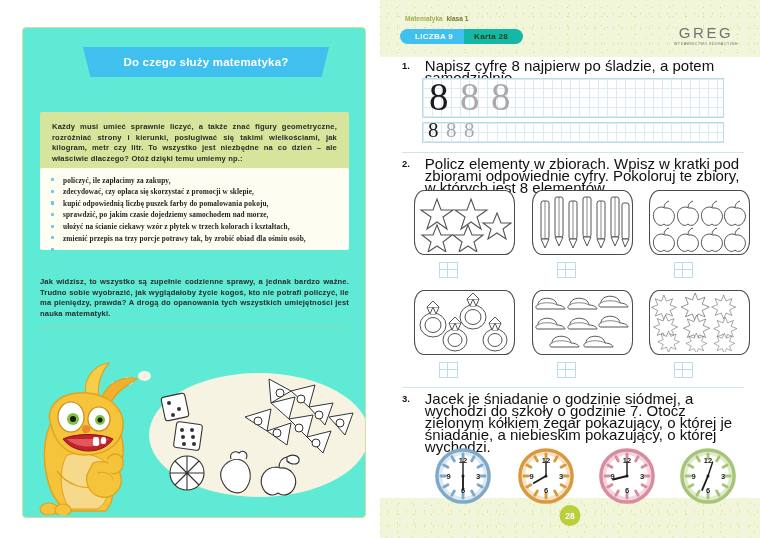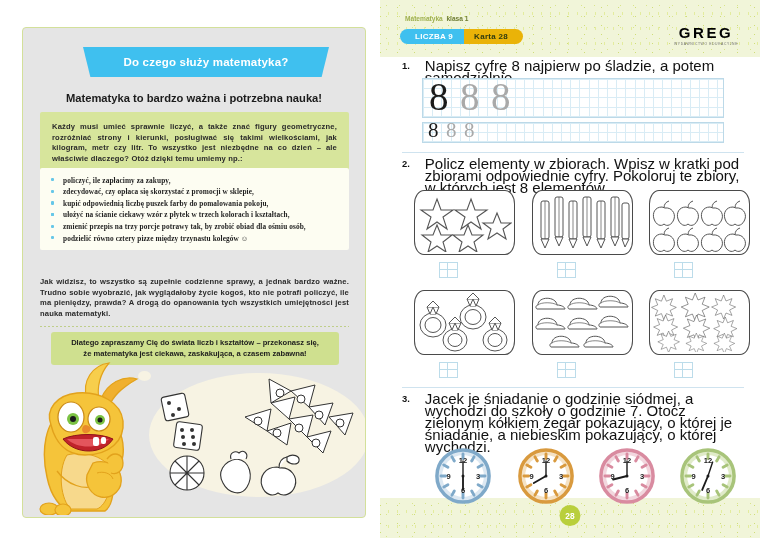--- a/index.html
+++ b/index.html
@@ -8,21 +8,21 @@
     background:#ffffff;
     font-family:"Liberation Sans", sans-serif;
     -webkit-font-smoothing:antialiased;
   }
   .spread{position:relative;width:760px;height:538px;display:flex;background:#fff;}
 
   
   .page-left{position:relative;width:380px;height:538px;background:#ffffff;}
   .left-panel{
     position:absolute;left:22px;top:27px;right:14px;bottom:20px;
-    background:#e5e5e5;border-radius:4px;
+    background:#5eead4;border-radius:4px;
     border:1px solid #d3e09a;
     overflow:hidden;
   }
   .banner{
     position:absolute;left:60px;top:19px;width:246px;height:30px;
     background:#3fc0ef;
     color:#ffffff;
     font-size:11.5px;font-weight:bold;
     display:flex;align-items:center;justify-content:center;
     letter-spacing:.2px;
@@ -109,28 +109,28 @@
     position:absolute;left:25px;top:15px;font-size:6.6px;font-weight:bold;color:#9fb04f;
   }
   .kicker b{color:#6e7c33;}
   .pillrow{position:absolute;left:20px;top:29px;display:flex;align-items:center;}
   .pill-blue{
     background:#3fc0ef;color:#fff;font-size:8px;font-weight:bold;
     height:15px;line-height:15px;padding:0 13px 0 15px;
     border-radius:9px 0 0 9px;letter-spacing:.3px;
   }
   .pill-green{
-    background:#eab308;color:#2e3a10;font-size:8px;font-weight:bold;
+    background:#14b8a6;color:#2e3a10;font-size:8px;font-weight:bold;
     height:15px;line-height:15px;padding:0 15px 0 10px;
     border-radius:0 9px 9px 0;margin-left:-2px;letter-spacing:.3px;
   }
   .greg{
     position:absolute;right:22px;top:24px;text-align:center;
   }
-  .greg .gw{font-size:15px;font-weight:bold;letter-spacing:2.6px;color:#000000;font-family:"Liberation Sans",sans-serif;}
+  .greg .gw{font-size:15px;font-weight:normal;letter-spacing:2.6px;color:#737373;font-family:"Liberation Sans",sans-serif;}
   .greg .gs{font-size:3.4px;letter-spacing:.6px;color:#6d6d6d;margin-top:1px;}
 
   .task{position:absolute;left:22px;right:16px;}
   .task-head{display:flex;gap:5px;align-items:flex-start;}
   .task-num{font-size:9.4px;font-weight:bold;color:#111;line-height:12px;}
   .task-text{font-size:15px;line-height:12px;color:#111;font-weight:500;margin-left:10px;}
 
   .hr-thin{position:absolute;left:22px;right:16px;height:1px;background:#cfe3ef;}
 
   
@@ -173,49 +173,44 @@
 </head>
 <body>
 
 <div class="spread">
 
   <div class="page-left">
     <div class="left-panel">
 
       <div class="banner">Do czego służy matematyka?</div>
 
-      <div class="lead-title">Matematyka to bardzo ważna i potrzebna nauka!</div>
 
       <div class="intro-box">
         <p>Każdy musi umieć sprawnie liczyć, a także znać figury geometryczne, rozróżniać strony i kierunki, posługiwać się takimi wielkościami, jak kilogram, metr czy litr. To wszystko jest niezbędne na co dzień – ale właściwie dlaczego? Otóż dzięki temu umiemy np.:</p>
         <div class="arrow-down"></div>
       </div>
 
       <div class="bullets">
         <ul>
           <li><span class="dot"></span><span>policzyć, ile zapłacimy za zakupy,</span></li>
           <li><span class="dot"></span><span>zdecydować, czy opłaca się skorzystać z promocji w sklepie,</span></li>
           <li><span class="dot"></span><span>kupić odpowiednią liczbę puszek farby do pomalowania pokoju,</span></li>
-          <li><span class="dot"></span></li>
+          <li><span class="dot"></span><span>sprawdzić, po jakim czasie dojedziemy samochodem nad morze,</span></li>
           <li><span class="dot"></span><span>ułożyć na ścianie ciekawy wzór z płytek w trzech kolorach i kształtach,</span></li>
           <li><span class="dot"></span><span>zmienić przepis na trzy porcje potrawy tak, by zrobić obiad dla ośmiu osób,</span></li>
-          <li><span class="dot"></span><span>podzielić równo cztery pizze między trzynastu kolegów ☺</span></li>
+          <li><span class="dot"></span></li>
         </ul>
       </div>
 
       <div class="outro">
         <p>Jak widzisz, to wszystko są zupełnie codzienne sprawy, a jednak bardzo ważne. Trudno sobie wyobrazić, jak wyglądałoby życie kogoś, kto nie potrafi policzyć, ile ma pieniędzy, prawda? A drogą do opanowania tych wszystkich umiejętności jest nauka matematyki.</p>
       </div>
 
       <div class="dots-sep"></div>
 
-      <div class="closing">
-        <p>Dlatego zapraszamy Cię do świata liczb i kształtów – przekonasz się,</p>
-        <p>że matematyka jest ciekawa, zaskakująca, a czasem zabawna!</p>
-      </div>
 
       <div class="illus">
         <div class="bubble"></div>
         <div class="bubble-sm1"></div>
         <div class="bubble-sm2"></div>
         <div class="bubble-sm3"></div>
 
         <svg width="220" height="124" style="position:absolute;left:126px;top:20px;">
           <g fill="#fff" stroke="#333" stroke-width="1.1">
 

